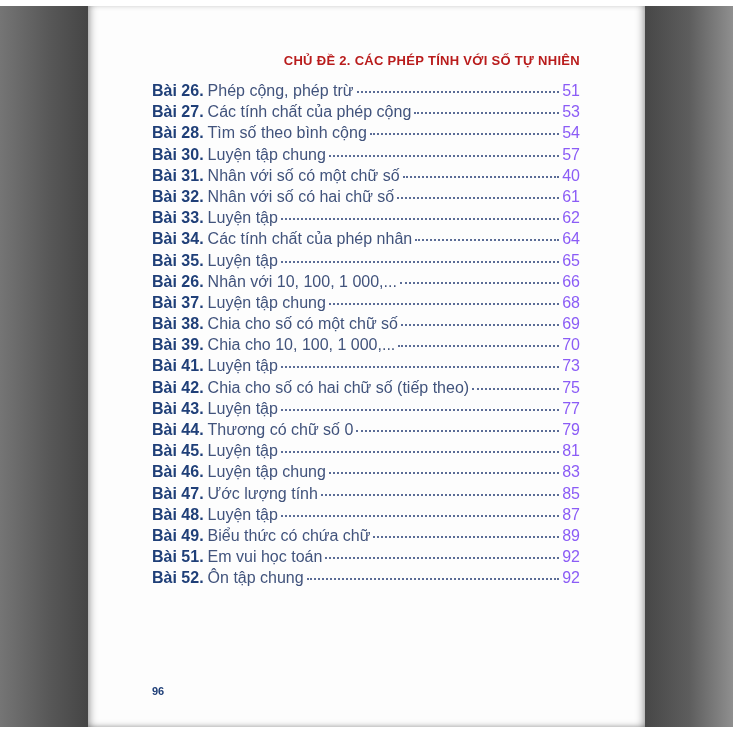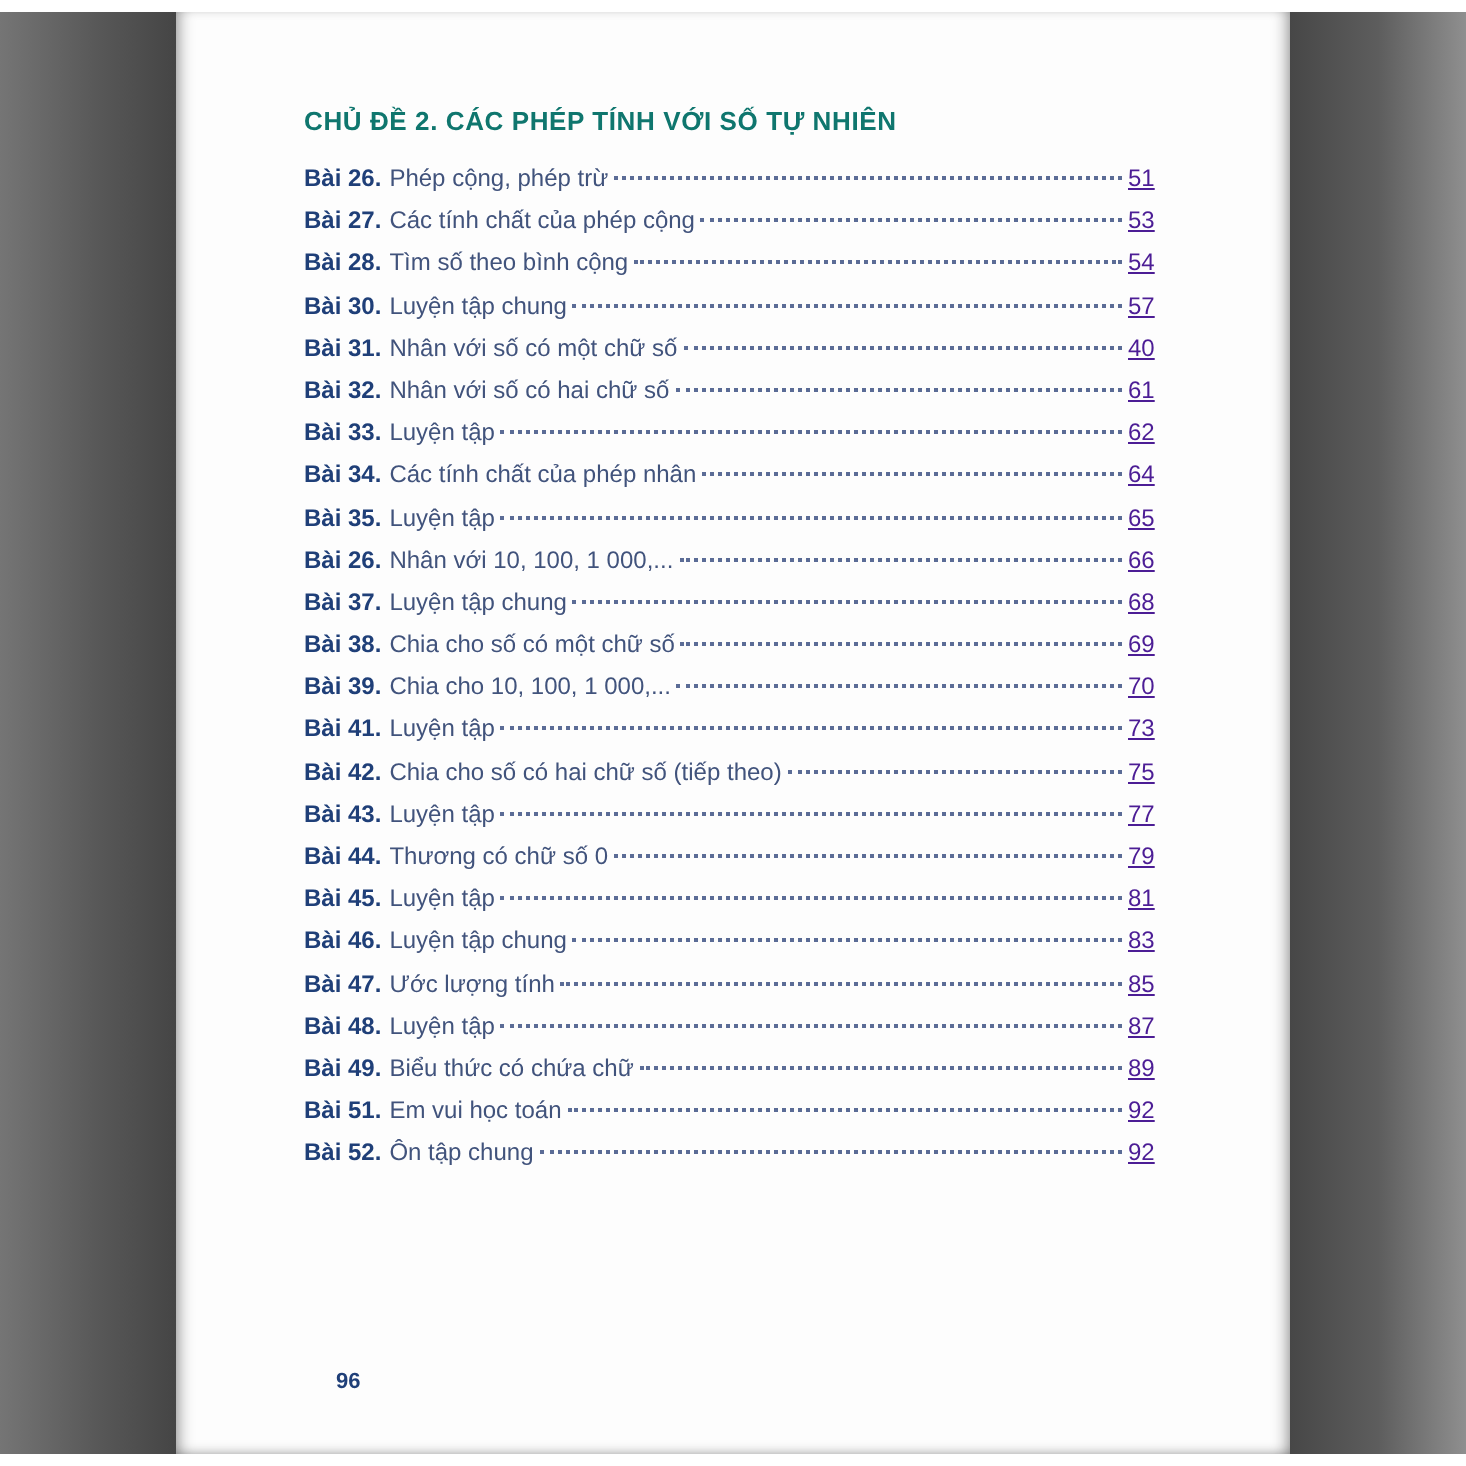--- a/index.html
+++ b/index.html
@@ -37,36 +37,36 @@
     height: 721px;
     background: #fdfdfd;
     box-shadow:
       inset 6px 0 8px -5px rgba(0,0,0,0.45),
       inset -6px 0 8px -5px rgba(0,0,0,0.45),
       inset 0 -5px 7px -5px rgba(0,0,0,0.25);
     padding: 47px 65px 0 64px;
   }
 
   .chapter-title {
-    text-align: left;
+    text-align: right;
     font-size: 13px;
     font-weight: 700;
     letter-spacing: 0.3px;
-    color: #0f766e;
+    color: #b91c1c;
   }
 
   .toc {
     margin-top: 14px;
   }
 
   .toc-row {
     display: flex;
     align-items: baseline;
     height: 21.2px;
-    font-size: 12px;
+    font-size: 16px;
     color: #41537c;
     white-space: nowrap;
   }
 
   .toc-label {
     font-weight: 700;
     color: #1f3f78;
     margin-right: 4px;
   }
 
@@ -77,33 +77,31 @@
 
   .toc-leader {
     flex: 1 1 auto;
     border-bottom: 2px dotted #5b6c96;
     margin: 0 3px;
     transform: translateY(-3px);
     min-width: 12px;
   }
 
   .toc-page {
-    color: #4c1d95;
+    color: #8b5cf6;
     min-width: 16px;
-    text-decoration: underline;
   }
 
   .footer-page-number {
     position: absolute;
     left: 64px;
     bottom: 30px;
     font-size: 11px;
     font-weight: 700;
     color: #1f3f78;
-    margin-left: 16px;
   }
 </style>
 </head>
 <body>
 
 <div class="scene">
   <div class="band band-left"></div>
   <div class="band band-right"></div>
 
   <div class="book-page">

